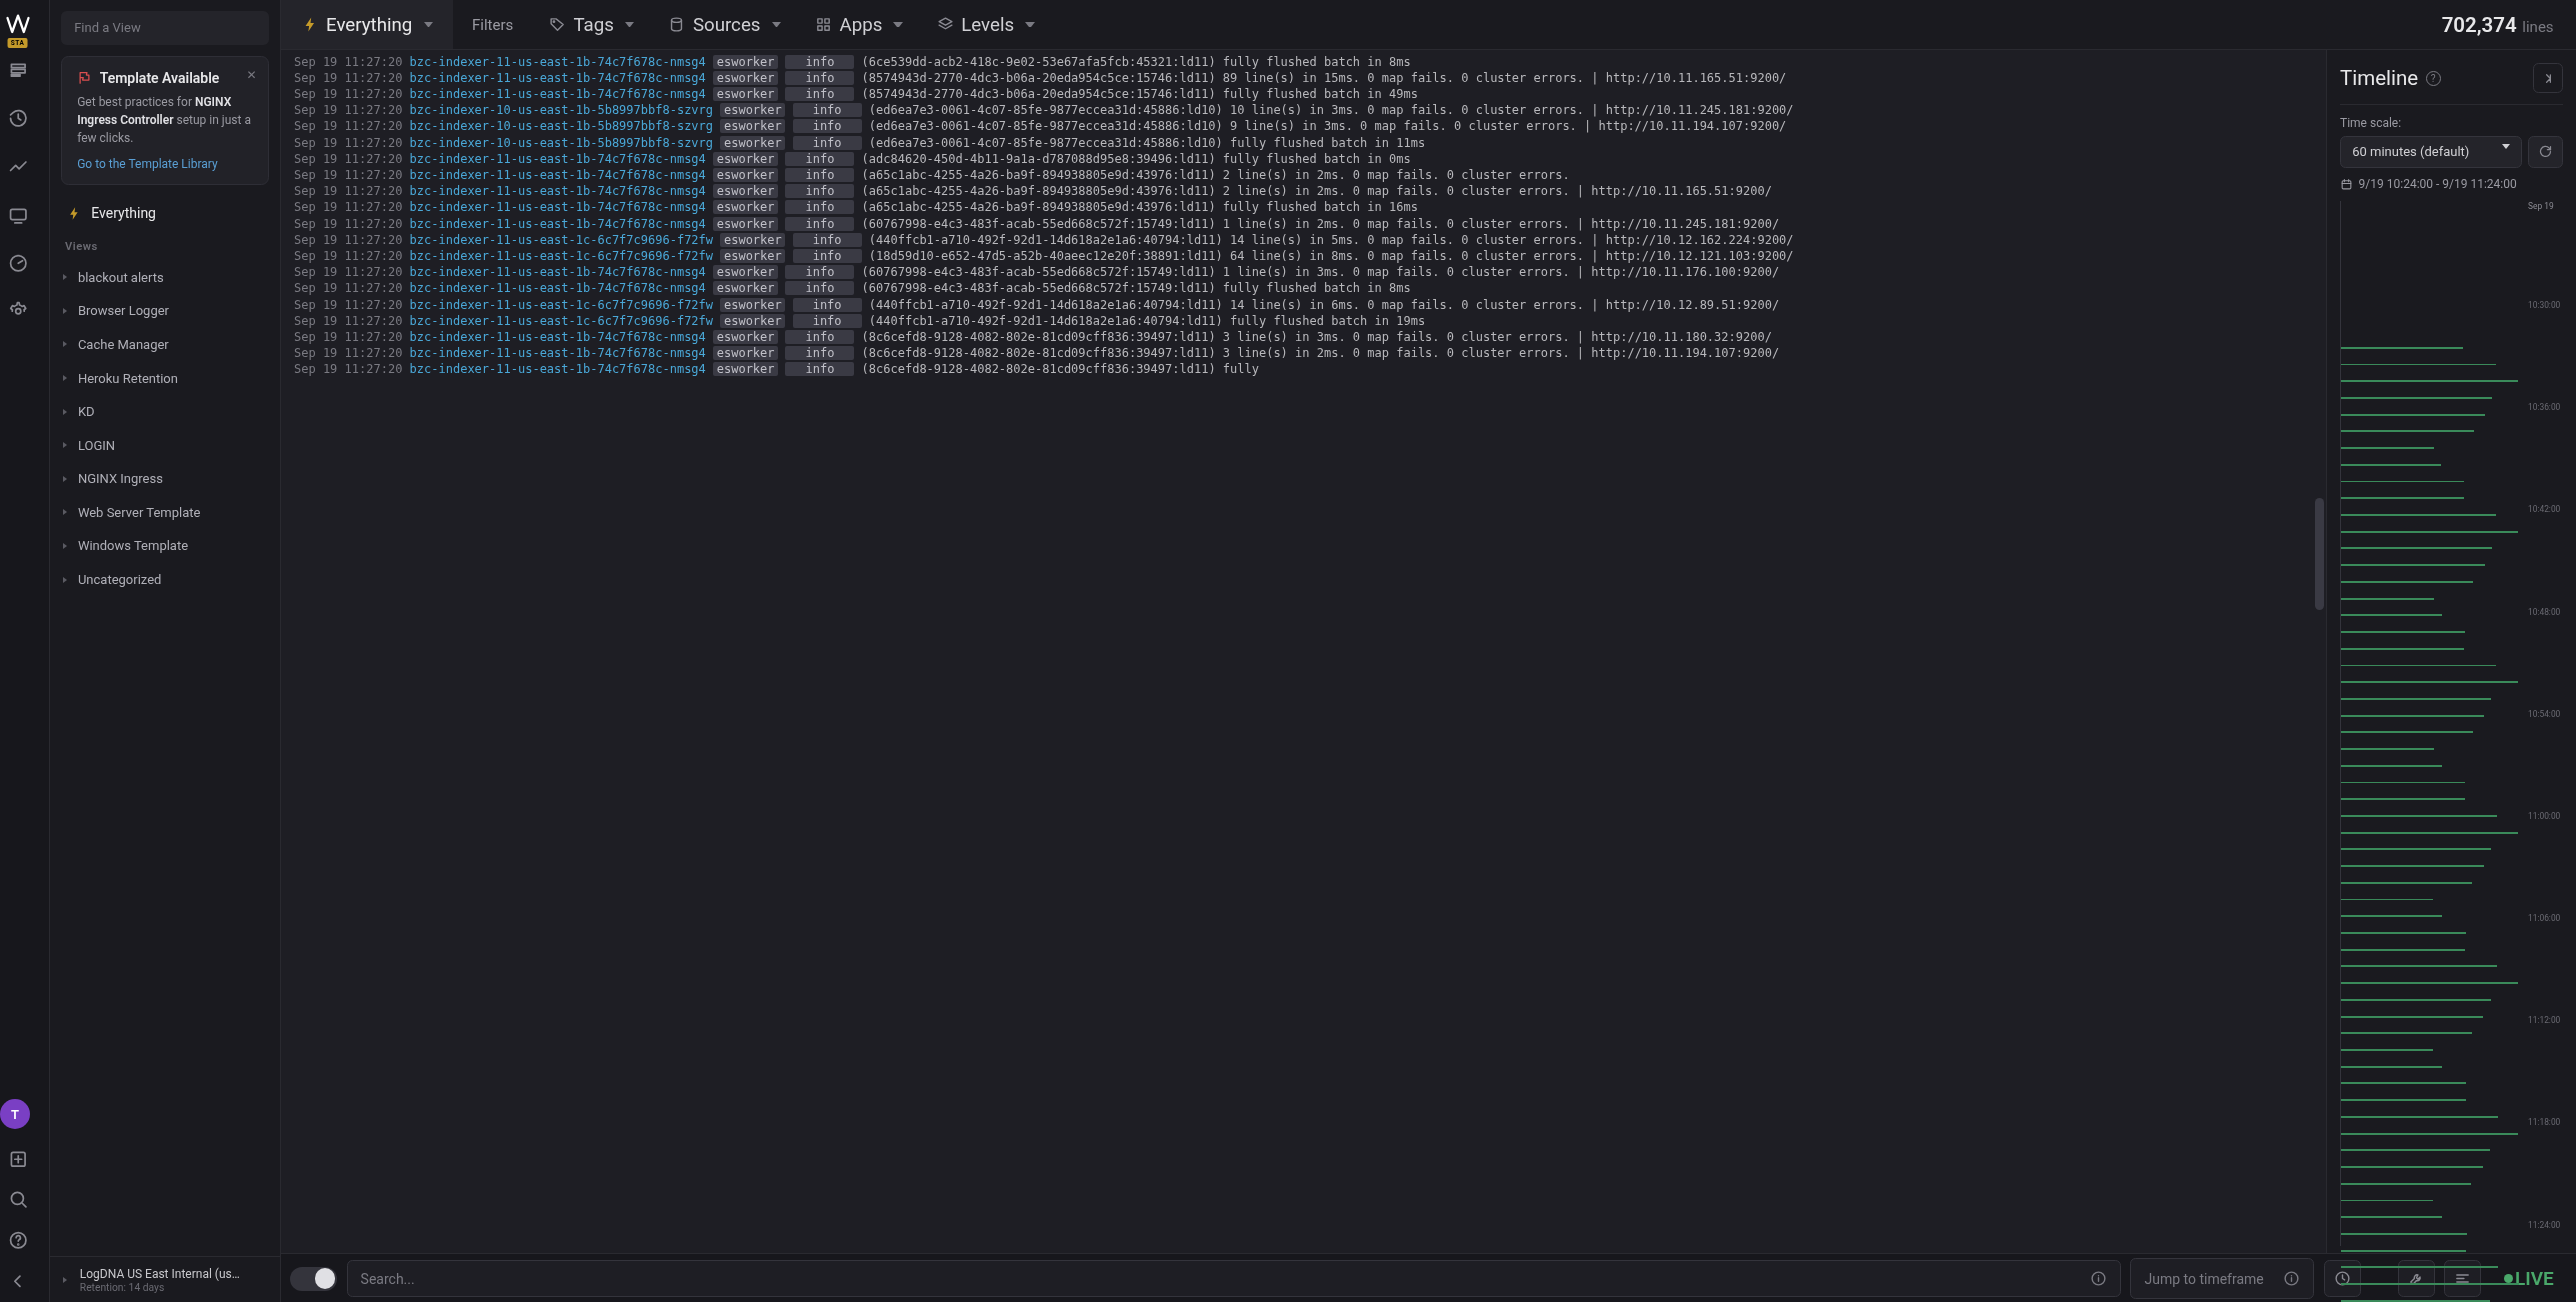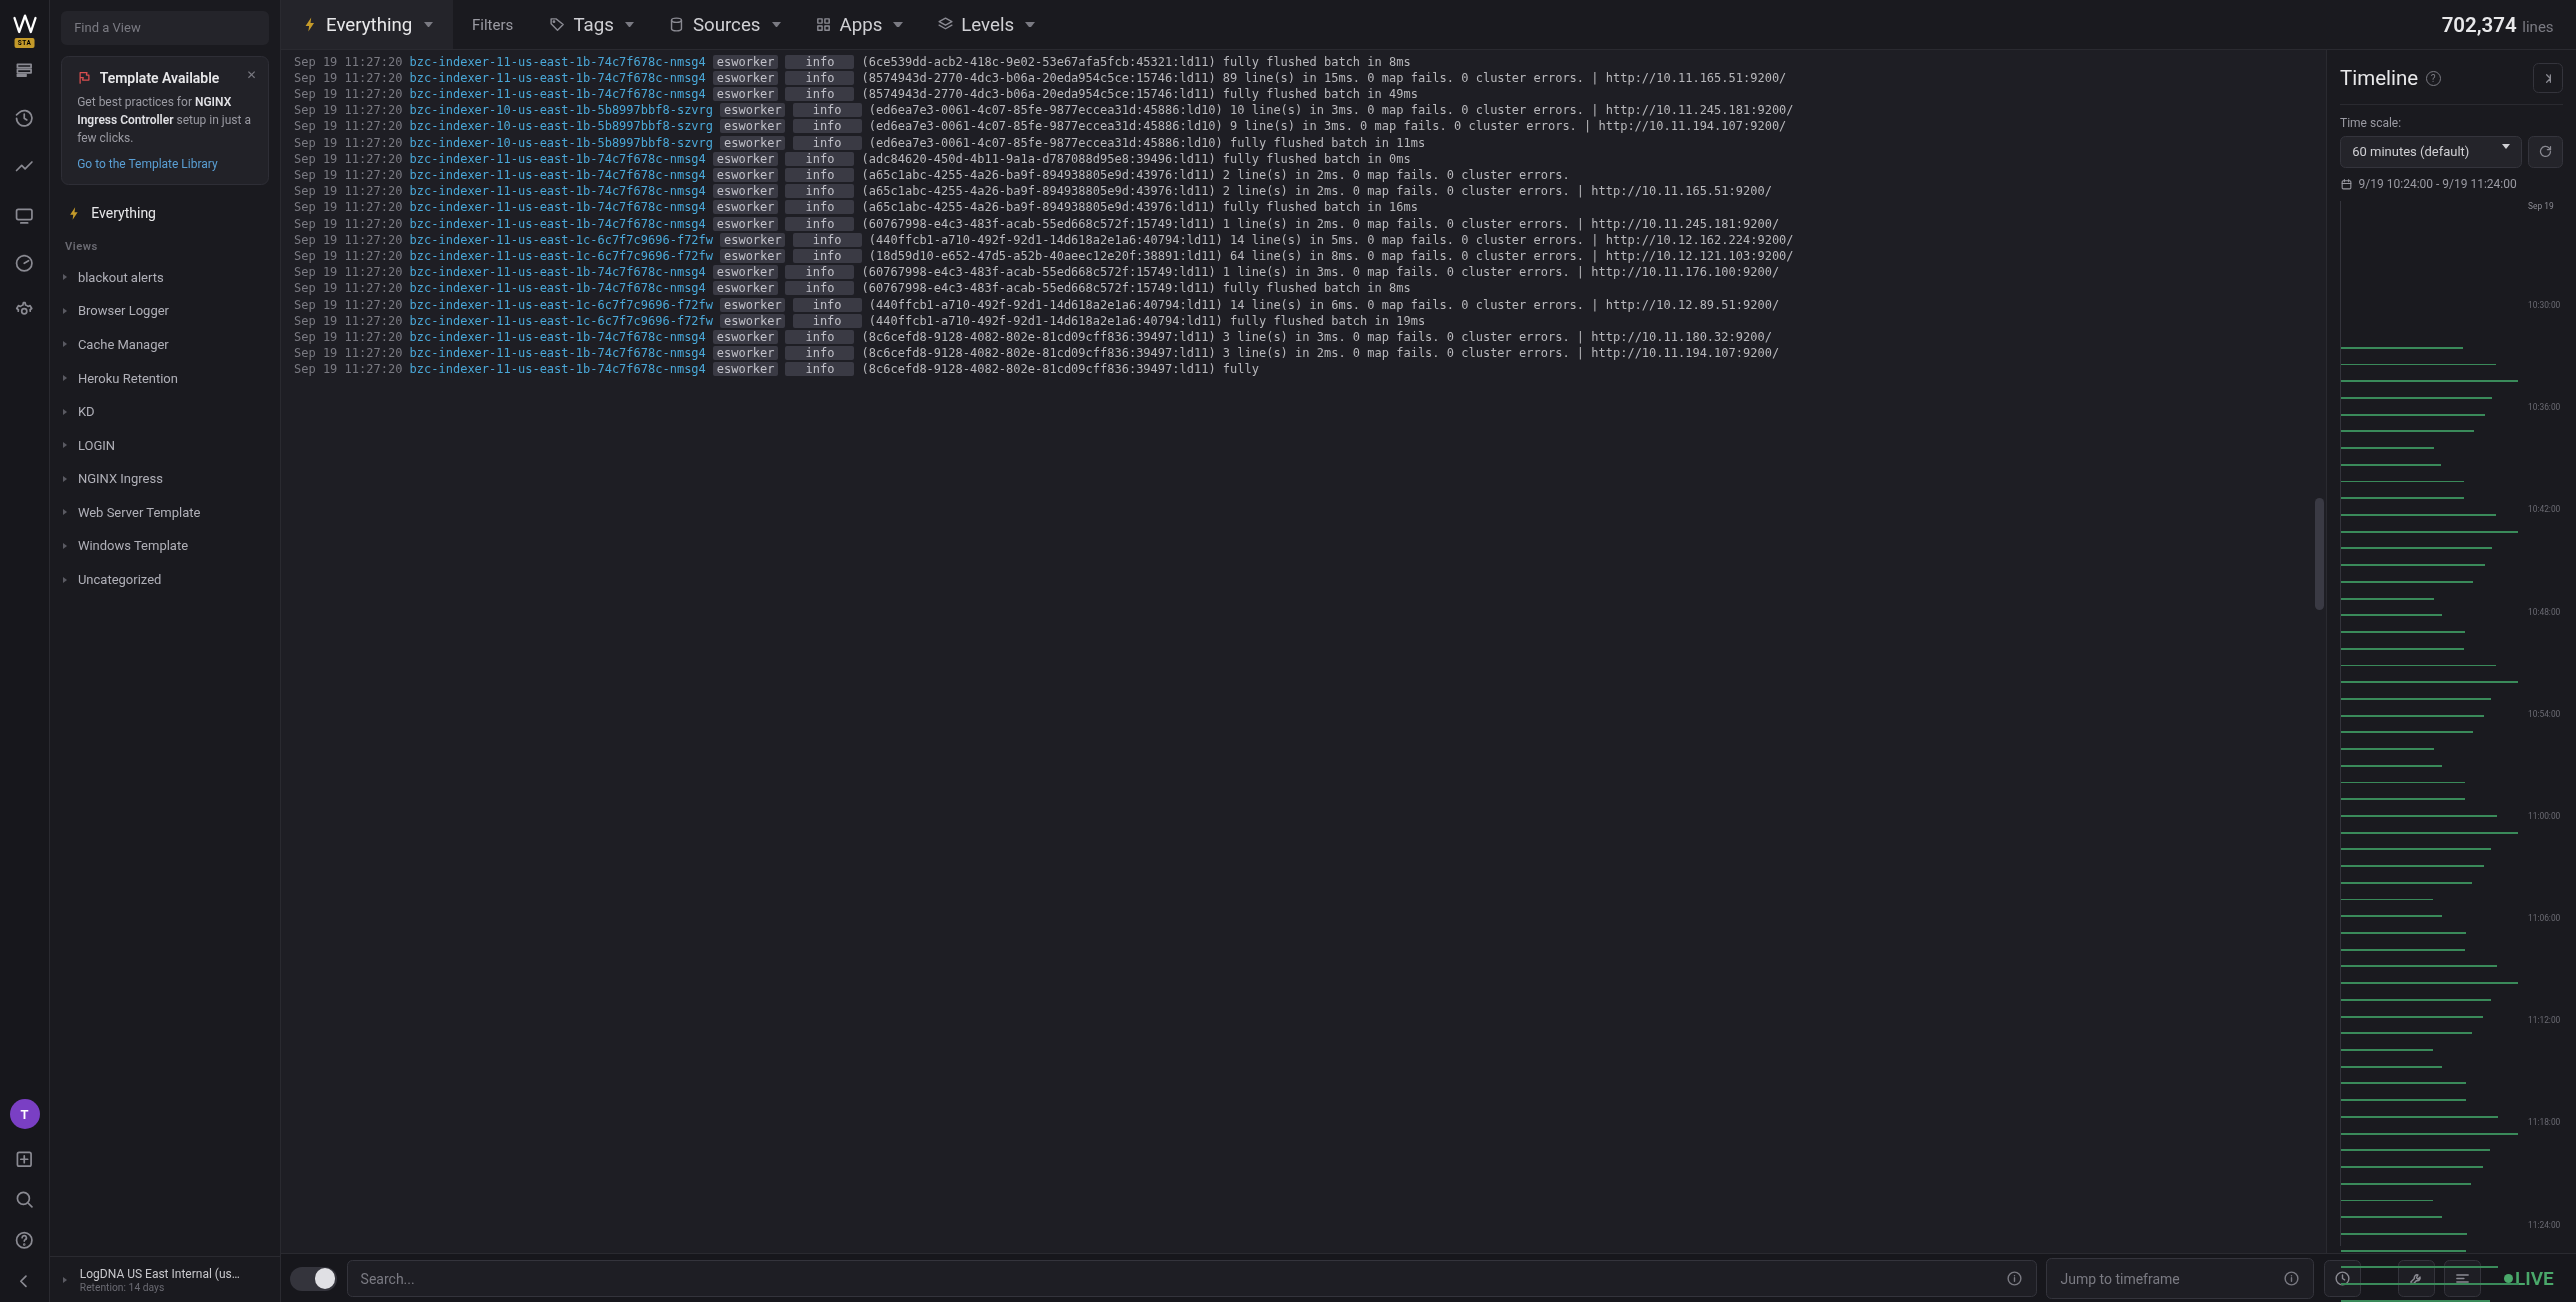--- a/index.html
+++ b/index.html
@@ -14,21 +14,21 @@
 }
 .app { display: flex; height: 100%; }
 
 
 .rail {
   width: 50px;
   background: #17171c;
   border-right: 0.9px solid #2a2a30;
   display: flex;
   flex-direction: column;
-  align-items: center;
+  align-items: flex-start;
   padding-top: 7.5px;
 }
 .rail-logo {
   width: 35px; height: 35px;
   display: flex; align-items: center; justify-content: center;
   margin-bottom: 3.7px;
   position: relative;
 }
 .rail-logo svg { width: 28px; height: 28px; }
 .beta-badge {
@@ -262,21 +262,21 @@
   position: absolute; top: 1.9px; right: 1.9px;
   width: 20.5px; height: 20.5px; border-radius: 50%; background: #e0e0e4;
 }
 .search-box {
   flex: 1;
   background: #1e1e24; border: 0.9px solid #34343c; border-radius: 5.6px;
   padding: 9.3px 13px; color: #7a7a82; font-size: 14px;
   display: flex; align-items: center; justify-content: space-between;
 }
 .jump-box {
-  width: 268px;
+  width: 184px;
   background: #1e1e24; border: 0.9px solid #34343c; border-radius: 5.6px;
   padding: 11px 13px; color: #7a7a82; font-size: 14px;
   display: flex; align-items: center; justify-content: space-between;
 }
 .sq-btn {
   width: 37px; height: 37px;
   background: #1e1e24; border: 0.9px solid #34343c; border-radius: 5.6px;
   display: flex; align-items: center; justify-content: center;
   color: #8a8a92; cursor: pointer;
 }

